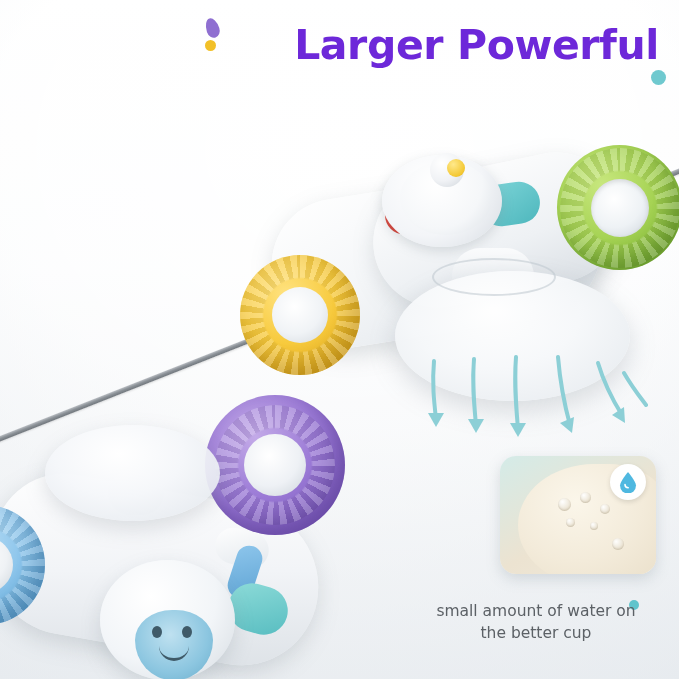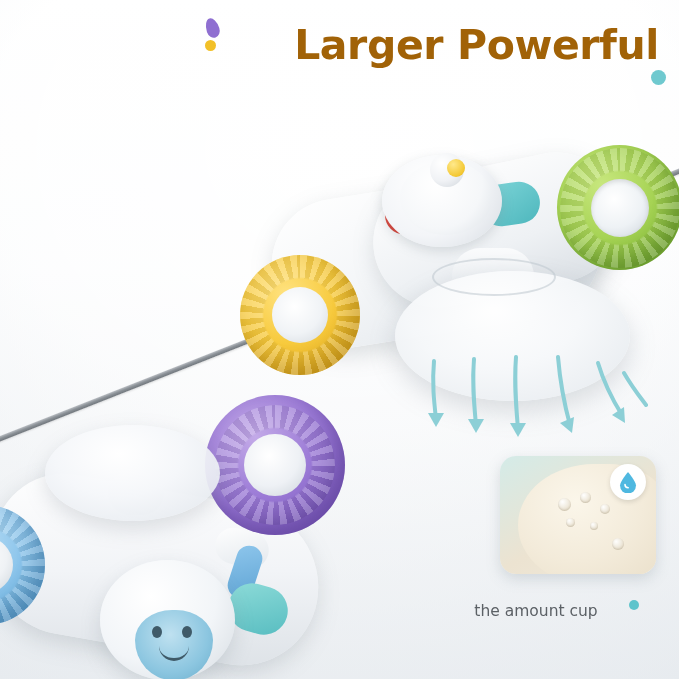--- a/index.html
+++ b/index.html
@@ -28,21 +28,21 @@
     inset: 0;
     background: radial-gradient(110% 90% at 50% 22%, rgba(255,255,255,0.95) 0%, rgba(255,255,255,0.45) 45%, rgba(226,231,236,0.55) 100%);
   }
   
   .headline {
     position: absolute;
     left: 0;
     right: 14px;
     top: 20px;
     text-align: right;
-    color: #a16207;
+    color: #6d28d9;
     font-family: "DejaVu Sans", sans-serif;
     font-weight: 700;
     font-size: 41px;
     line-height: 1.22;
     letter-spacing: -0.4px;
   }
   .headline .l1 { display: block; padding-right: 6px; }
   .headline .l2 { display: block; padding-right: 6px; }
 
   
@@ -503,16 +503,17 @@
     <div class="bubble" style="left:112px; top:82px; width:12px; height:12px;"></div>
     <div class="water-badge">
       <svg width="20" height="22" viewBox="0 0 20 22">
         <path d="M10 1 C10 1 2 10.5 2 14.5 A8 8 0 0 0 18 14.5 C18 10.5 10 1 10 1 Z" fill="#4fb8e0"></path>
         <path d="M7 13.5 a3.2 3.2 0 0 0 3.2 3.2" fill="none" stroke="#ffffff" stroke-width="1.6" stroke-linecap="round"></path>
       </svg>
     </div>
   </div>
 
   <div class="caption">
-    <div>the amount cup</div>
+    <div>small amount of water on</div>
+    <div>the better cup</div>
   </div>
 
 </div>
 
 </body></html>

